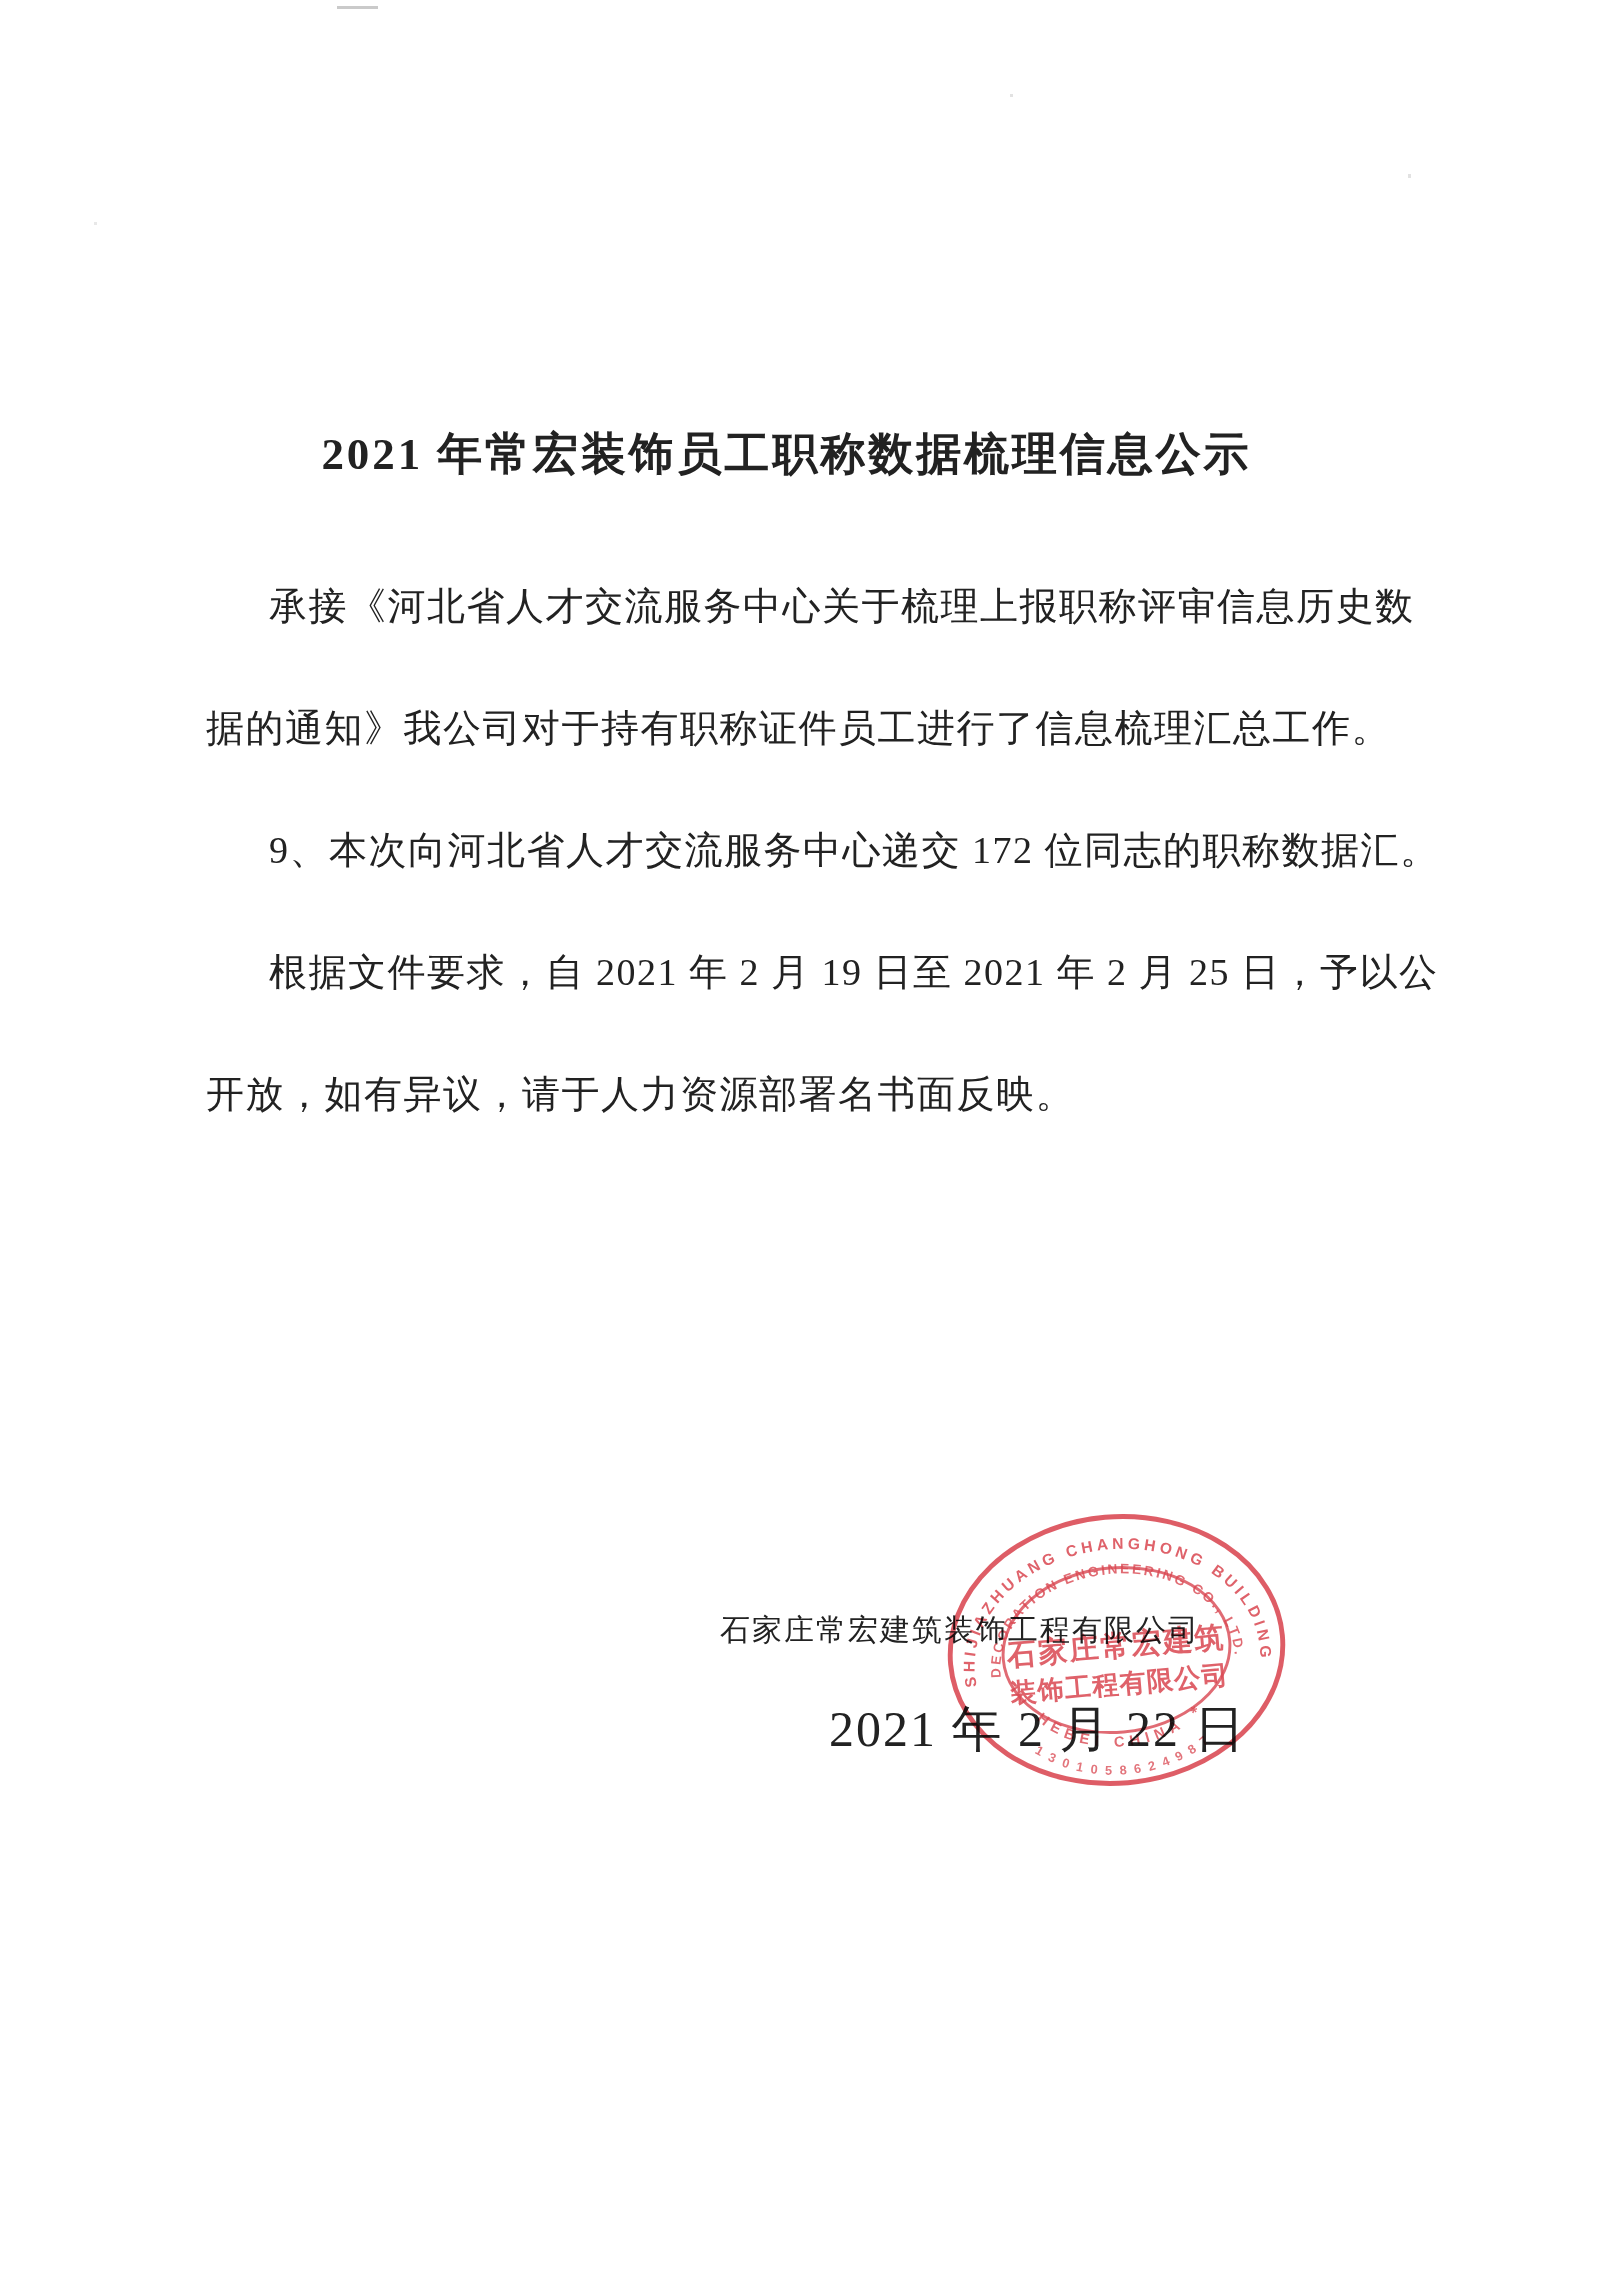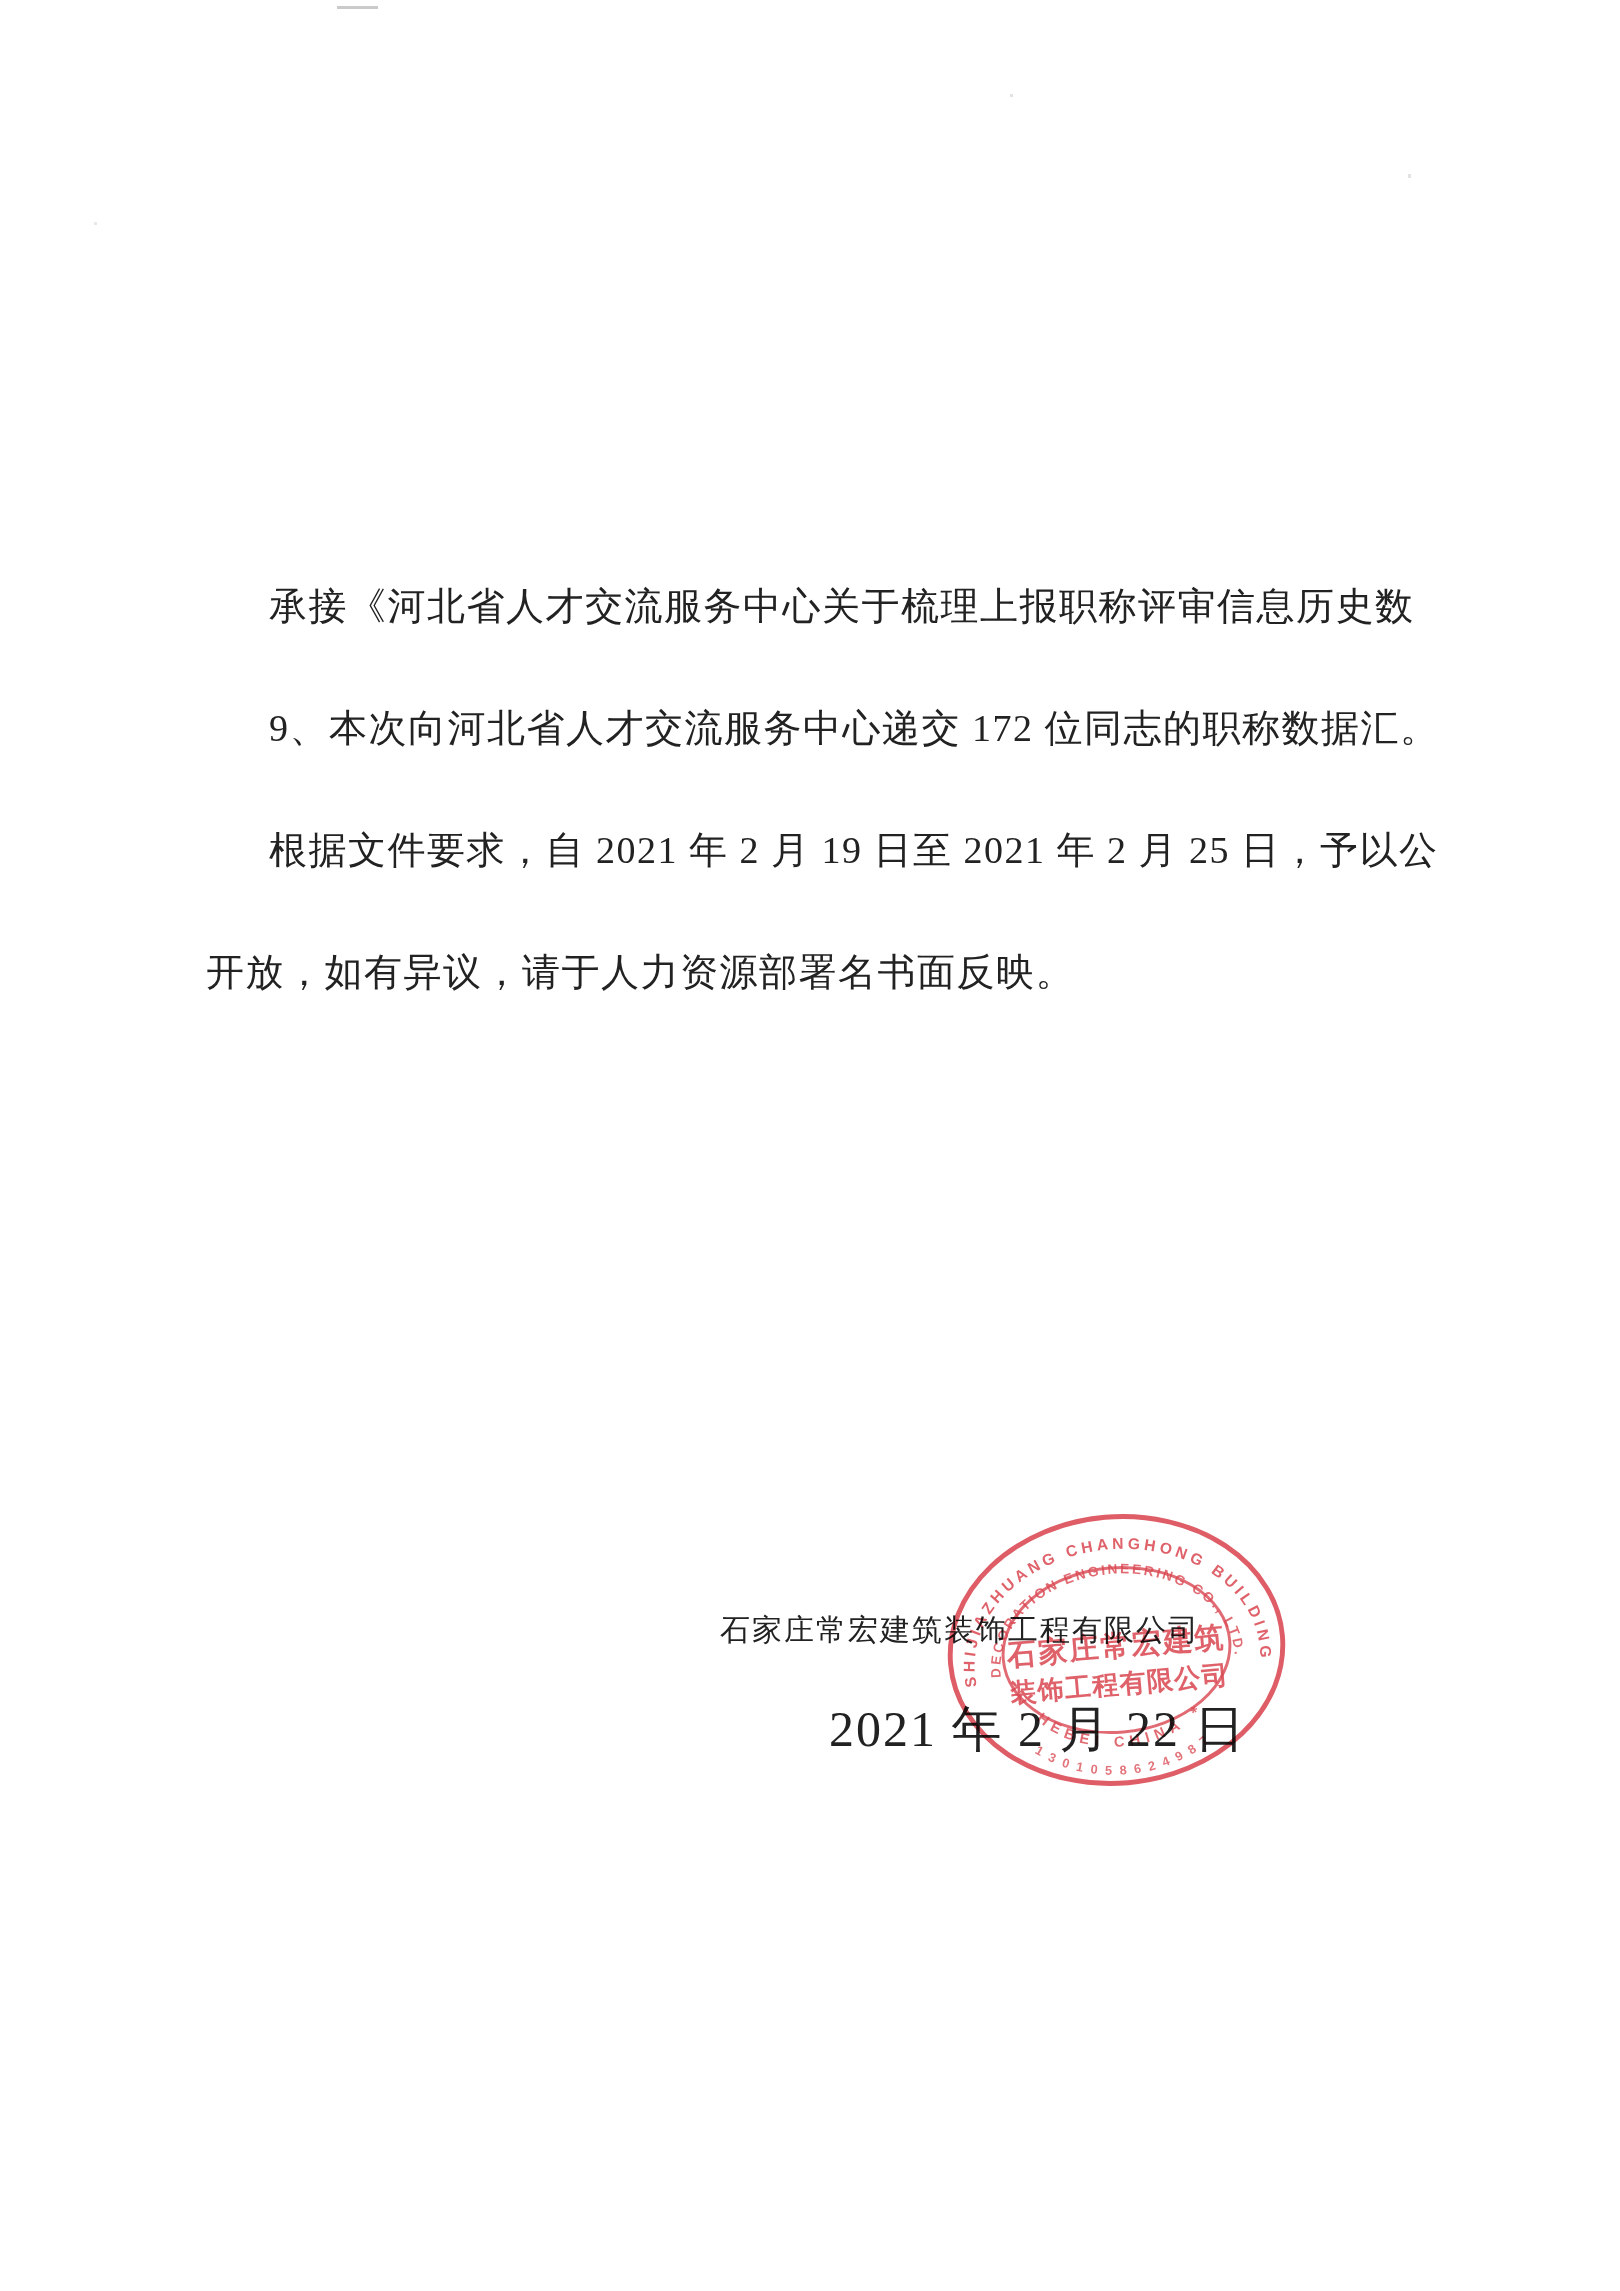--- a/index.html
+++ b/index.html
@@ -65,23 +65,25 @@
 </head>
 <body>
 
 <div class="page">
 
   <div class="scan-speck" style="left:337px;top:5.9px;width:41px;height:2.9px;"></div>
   <div class="scan-speck" style="left:1010px;top:94px;width:2.9px;height:2.9px;opacity:0.25;"></div>
   <div class="scan-speck" style="left:1408px;top:174px;width:2.9px;height:3.9px;opacity:0.25;"></div>
   <div class="scan-speck" style="left:94px;top:222px;width:2.9px;height:2.9px;opacity:0.2;"></div>
 
+  <h1 class="doc-title">2021 年常宏装饰员工职称数据梳理信息公示</h1>
 
   <div class="content">
     <div class="line indent">承接《河北省人才交流服务中心关于梳理上报职称评审信息历史数</div>
+    <div class="line">据的通知》我公司对于持有职称证件员工进行了信息梳理汇总工作。</div>
     <div class="line indent">9、本次向河北省人才交流服务中心递交 172 位同志的职称数据汇。</div>
     <div class="line indent">根据文件要求，自 2021 年 2 月 19 日至 2021 年 2 月 25 日，予以公</div>
     <div class="line">开放，如有异议，请于人力资源部署名书面反映。</div>
   </div>
 
   <div class="signature-company">石家庄常宏建筑装饰工程有限公司</div>
   <div class="signature-date">2021 年 2 月 22 日</div>
 
   <div class="stamp">
     <svg viewBox="0 0 366 292" xmlns="http://www.w3.org/2000/svg">

